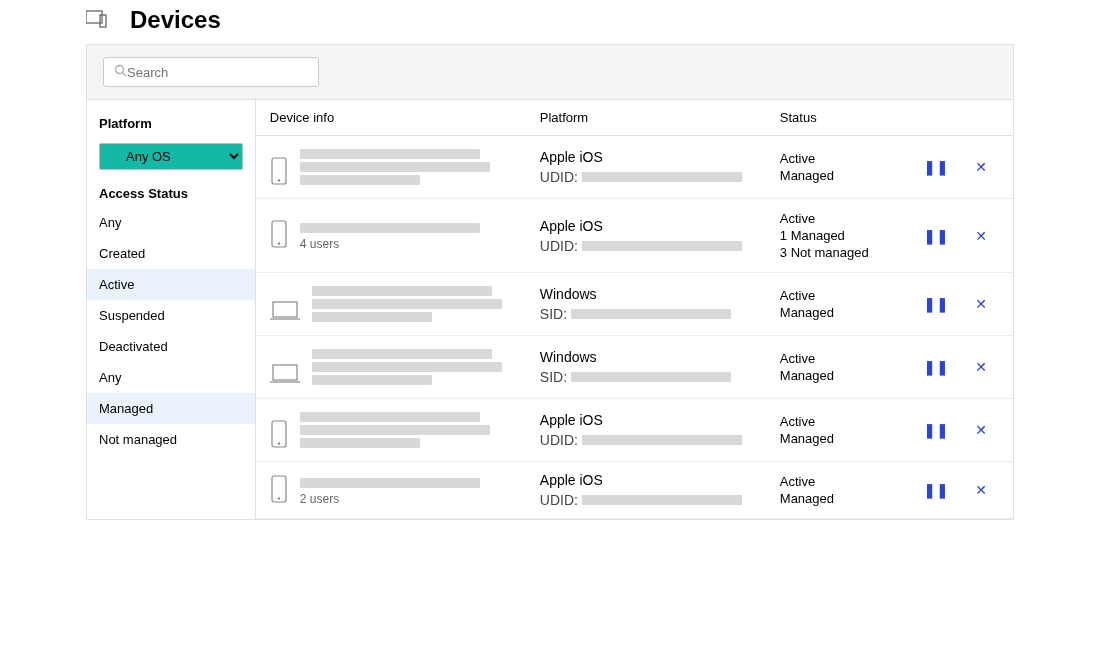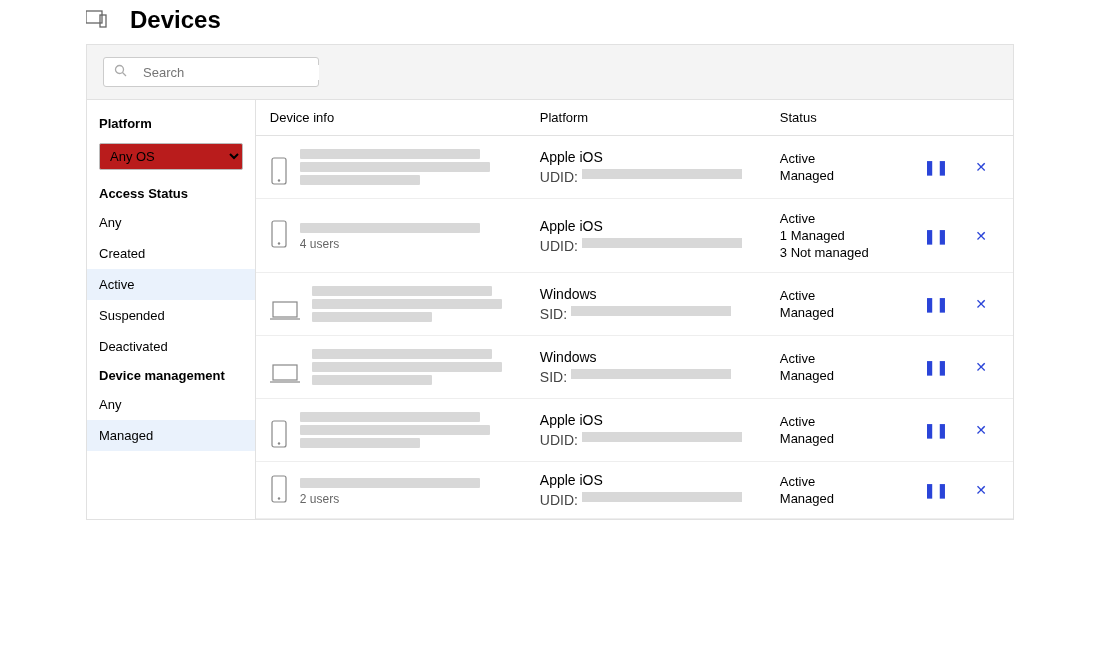--- a/index.html
+++ b/index.html
@@ -2,44 +2,44 @@
 <html><head>
 <meta charset="utf-8">
 <style>
 *{box-sizing:border-box;margin:0;padding:0}
 body{font-family:-apple-system,BlinkMacSystemFont,"Segoe UI",Helvetica,Arial,sans-serif;font-size:13px;color:#000;background:#fff}
 .page{width:1100px;margin:0 auto;padding:0 86px}
 .title-row{display:flex;align-items:center;gap:20px;margin:6px 0 10px 0}
 .title-row h1{font-size:24px;font-weight:700}
 .panel{border:1px solid #e1e1e1}
 .search-bar{background:#f4f4f4;border-bottom:1px solid #e1e1e1;padding:12px 16px}
-.search-box{display:flex;align-items:center;gap:16px;background:#fff;border:1px solid #ccc;border-radius:3px;padding:6px 10px;width:216px;color:#888}
+.search-box{display:flex;align-items:center;gap:0;background:#fff;border:1px solid #ccc;border-radius:3px;padding:6px 10px;width:216px;color:#888}
 .search-box input{border:none;outline:none;font-size:13px;flex:1;color:#555}
 .content{display:flex}
 .sidebar{width:171px;border-right:1px solid #e1e1e1;padding:10px 0}
 .sidebar .section-title{font-weight:700;font-size:13px;padding:6px 12px}
-.sidebar select{width:calc(100% - 24px);margin:6px 12px 10px 12px;padding:4px 6px;font-size:13px;border:1px solid #bbb;border-radius:2px;background:#b91c1c}
+.sidebar select{width:calc(100% - 24px);margin:6px 12px 10px 12px;padding:4px 22px;font-size:13px;border:1px solid #bbb;border-radius:2px;background:#14b8a6}
 .filter-item{padding:8px 12px;font-size:13px;cursor:pointer}
 .filter-item.active{background:#eaf2fc}
 .table{flex:1}
 .thead{display:flex;padding:10px 14px;border-bottom:1px solid #e1e1e1;font-weight:400}
 .col-device{width:270px}
 .col-platform{width:240px}
 .col-status{width:144px}
 .col-actions{flex:1}
 .row{display:flex;align-items:center;padding:10px 14px;border-bottom:1px solid #eee}
 .device-cell{display:flex;align-items:flex-end;gap:12px;width:270px}
 .device-lines{flex:1}
 .redact{background:#d8d8d8;height:10px;margin:3px 0;border-radius:1px}
 .redact.w1{width:180px}
 .redact.w2{width:190px}
 .redact.w3{width:120px}
 .subtext{font-size:12px;color:#666;margin-top:4px}
 .platform-cell{width:240px;font-size:14px}
-.idline{display:flex;gap:4px;margin-top:4px}
+.idline{display:flex;align-items:center;gap:4px;margin-top:4px}
 .idlabel{color:#444}
 .idredact{background:#d8d8d8;height:10px;width:160px;display:inline-block}
 .status-cell{width:144px;font-size:13px}
 .status-cell div{margin:2px 0}
 .actions-cell{flex:1;display:flex;align-items:center;justify-content:flex-end;gap:26px;padding-right:12px}
 .pause-btn{color:#2a44d8;font-weight:700;font-size:14px;letter-spacing:1px;cursor:pointer}
 .close-btn{color:#2a44d8;font-size:14px;cursor:pointer}
 </style>
 </head>
 <body>
@@ -71,24 +71,24 @@
         <div class="section-title">Platform</div>
         <select><option>Any OS</option></select>
         <div class="section-title">Access Status</div>
         <div id="access-status-list">
             <div class="filter-item">Any</div>
             <div class="filter-item">Created</div>
             <div class="filter-item active">Active</div>
             <div class="filter-item">Suspended</div>
             <div class="filter-item">Deactivated</div>
           </div>
-        <div class="section-title">Device management</div>
         <div id="device-mgmt-list">
             <div class="filter-item">Any</div>
             <div class="filter-item active">Managed</div>
+            <div class="filter-item">Not managed</div>
           </div>
       </div>
       <div class="table">
         <div class="thead">
           <div class="col-device">Device info</div>
           <div class="col-platform">Platform</div>
           <div class="col-status">Status</div>
           <div class="col-actions"></div>
         </div>
         <div id="tbody">

